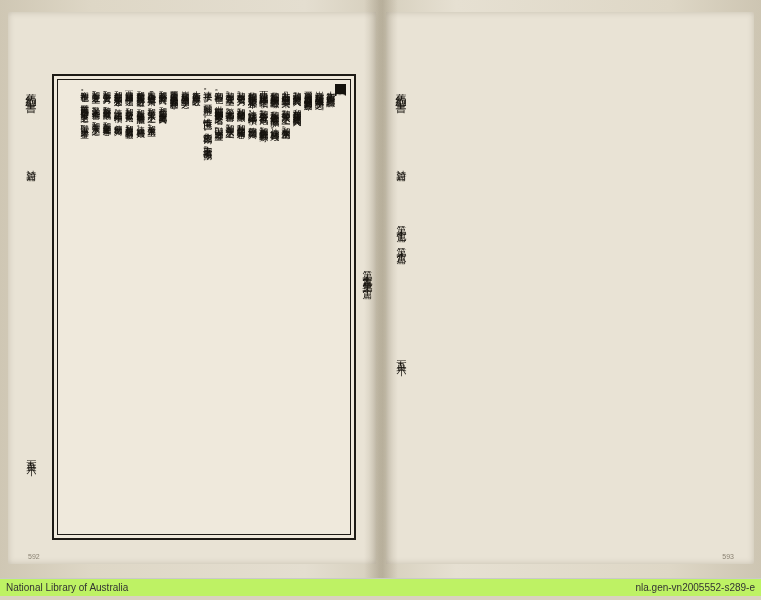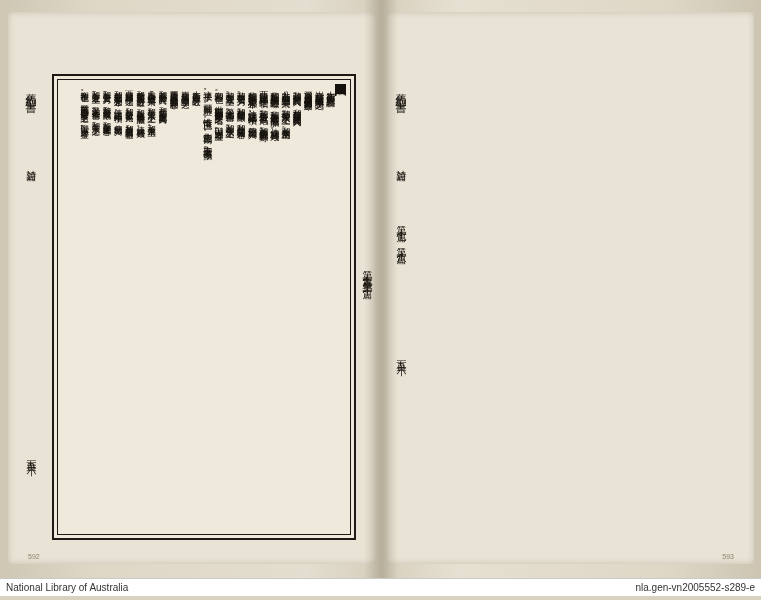--- a/index.html
+++ b/index.html
@@ -77,21 +77,21 @@
 
   
   .boxed{
     background:#15120d;color:#efe9dc;
     padding:1px 0;display:inline-block;
   }
 
   
   #footer{
     position:absolute;left:0;top:578px;width:761px;height:18px;
-    background:#ffffff;border-top:1px solid #c9c9c9;
+    background:#bef264;border-top:1px solid #c9c9c9;
     display:flex;align-items:center;justify-content:space-between;
     padding:0 6px;box-sizing:border-box;
     font-size:10px;color:#333;font-family:"Liberation Sans",sans-serif;
   }
   #footer .left{white-space:nowrap;}
   #footer .right{white-space:nowrap;}
 
   
   .scan-code{
     position:absolute;bottom:4px;font-size:7px;color:#8a8272;

